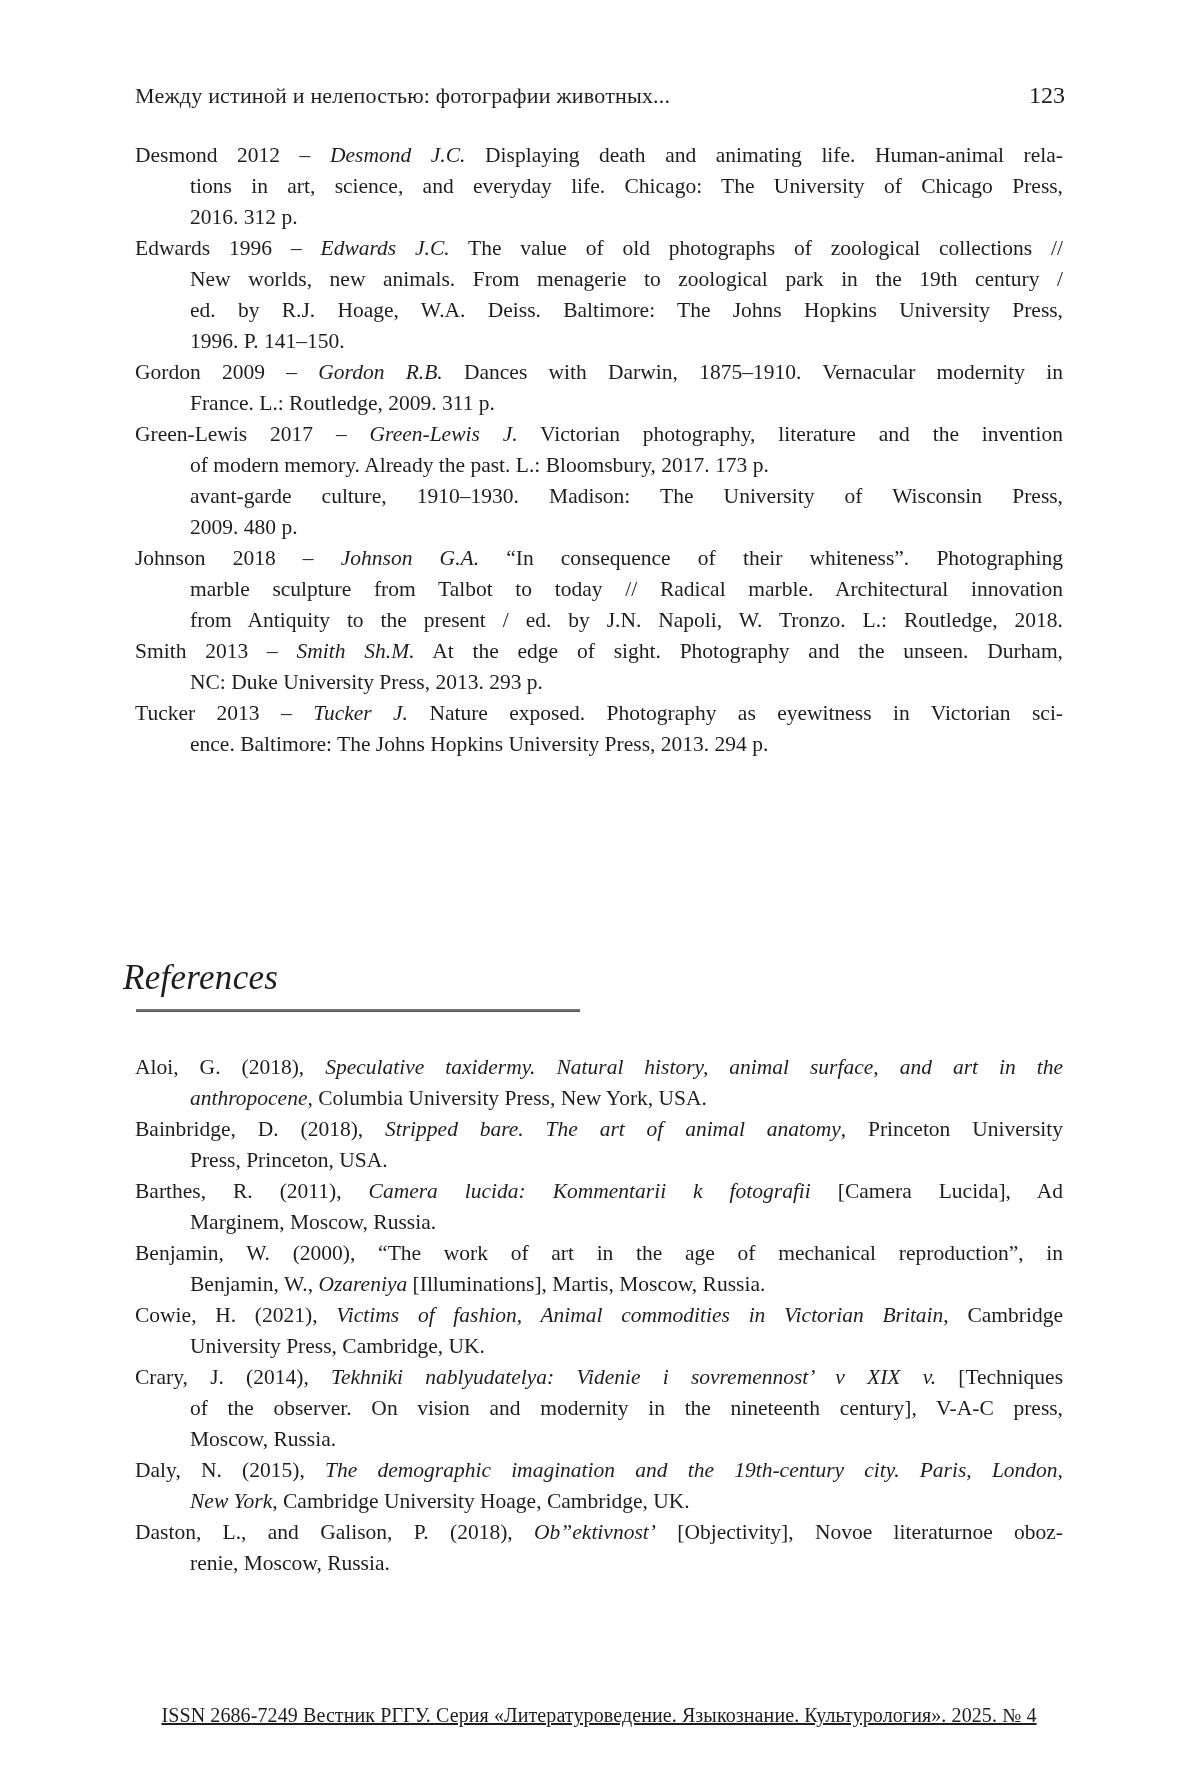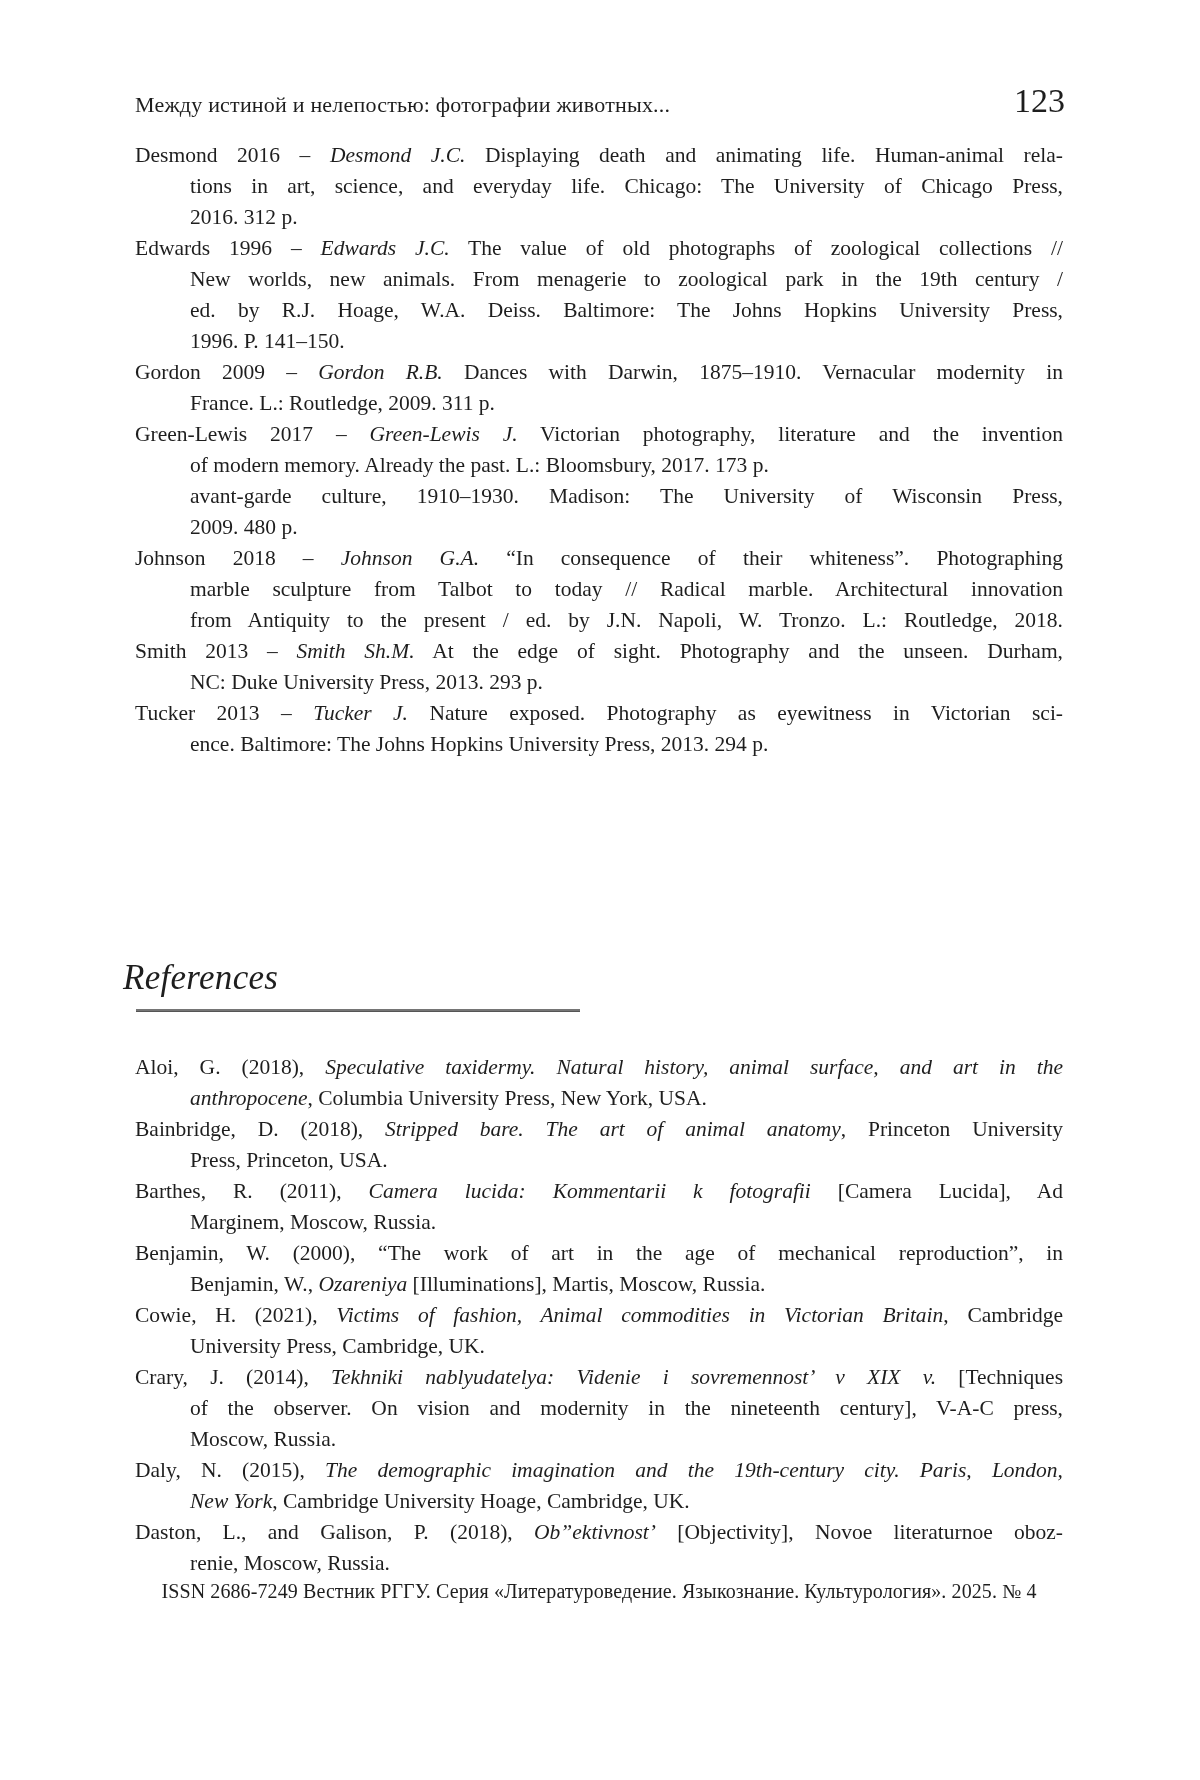--- a/index.html
+++ b/index.html
@@ -17,21 +17,21 @@
   .running-head {
     position: absolute;
     top: 82px;
     left: 135px;
     width: 930px;
     display: flex;
     justify-content: space-between;
     align-items: baseline;
   }
   .running-head .title { font-size: 22px; letter-spacing: 0.2px; }
-  .running-head .pagenum { font-size: 34px; }
+  .running-head .pagenum { font-size: 24px; }
   .biblist {
     position: absolute;
     left: 135px;
     width: 928px;
     font-size: 21.5px;
     line-height: 31px;
   }
   #bibliography-list { top: 140px; }
   #references-list { top: 1052px; }
   .bl { text-align: justify; text-align-last: justify; white-space: normal; }
@@ -51,40 +51,41 @@
     top: 1009px;
     left: 136px;
     width: 444px;
     height: 3px;
     background: #757575;
     border-bottom: 1px solid #555;
     box-sizing: border-box;
   }
   .footer {
     position: absolute;
-    top: 1580px;
+    top: 1704px;
     left: 135px;
     width: 928px;
     text-align: center;
     font-size: 20px;
     letter-spacing: 0.1px;
+    text-decoration: underline;
   }
 </style>
 </head>
 <body>
 
 <div class="page">
 
   <div class="running-head">
     <span class="title">Между истиной и нелепостью: фотографии животных...</span>
     <span class="pagenum">123</span>
   </div>
 
   <div class="biblist" id="bibliography-list">
-      <div class="bl"><span>Desmond 2016 – </span><span class="it">Desmond J.C.</span><span> Displaying death and animating life. Human-animal rela-</span></div>
+      <div class="bl"><span>Desmond 2012 – </span><span class="it">Desmond J.C.</span><span> Displaying death and animating life. Human-animal rela-</span></div>
       <div class="bl cont"><span>tions in art, science, and everyday life. Chicago: The University of Chicago Press,</span></div>
       <div class="bl cont last"><span>2016. 312 p.</span></div>
       <div class="bl"><span>Edwards 1996 – </span><span class="it">Edwards J.C.</span><span> The value of old photographs of zoological collections //</span></div>
       <div class="bl cont"><span>New worlds, new animals. From menagerie to zoological park in the 19th century /</span></div>
       <div class="bl cont"><span>ed. by R.J. Hoage, W.A. Deiss. Baltimore: The Johns Hopkins University Press,</span></div>
       <div class="bl cont last"><span>1996. P. 141–150.</span></div>
       <div class="bl"><span>Gordon 2009 – </span><span class="it">Gordon R.B.</span><span> Dances with Darwin, 1875–1910. Vernacular modernity in</span></div>
       <div class="bl cont last"><span>France. L.: Routledge, 2009. 311 p.</span></div>
       <div class="bl"><span>Green-Lewis 2017 – </span><span class="it">Green-Lewis J.</span><span> Victorian photography, literature and the invention</span></div>
       <div class="bl cont last"><span>of modern memory. Already the past. L.: Bloomsbury, 2017. 173 p.</span></div>

